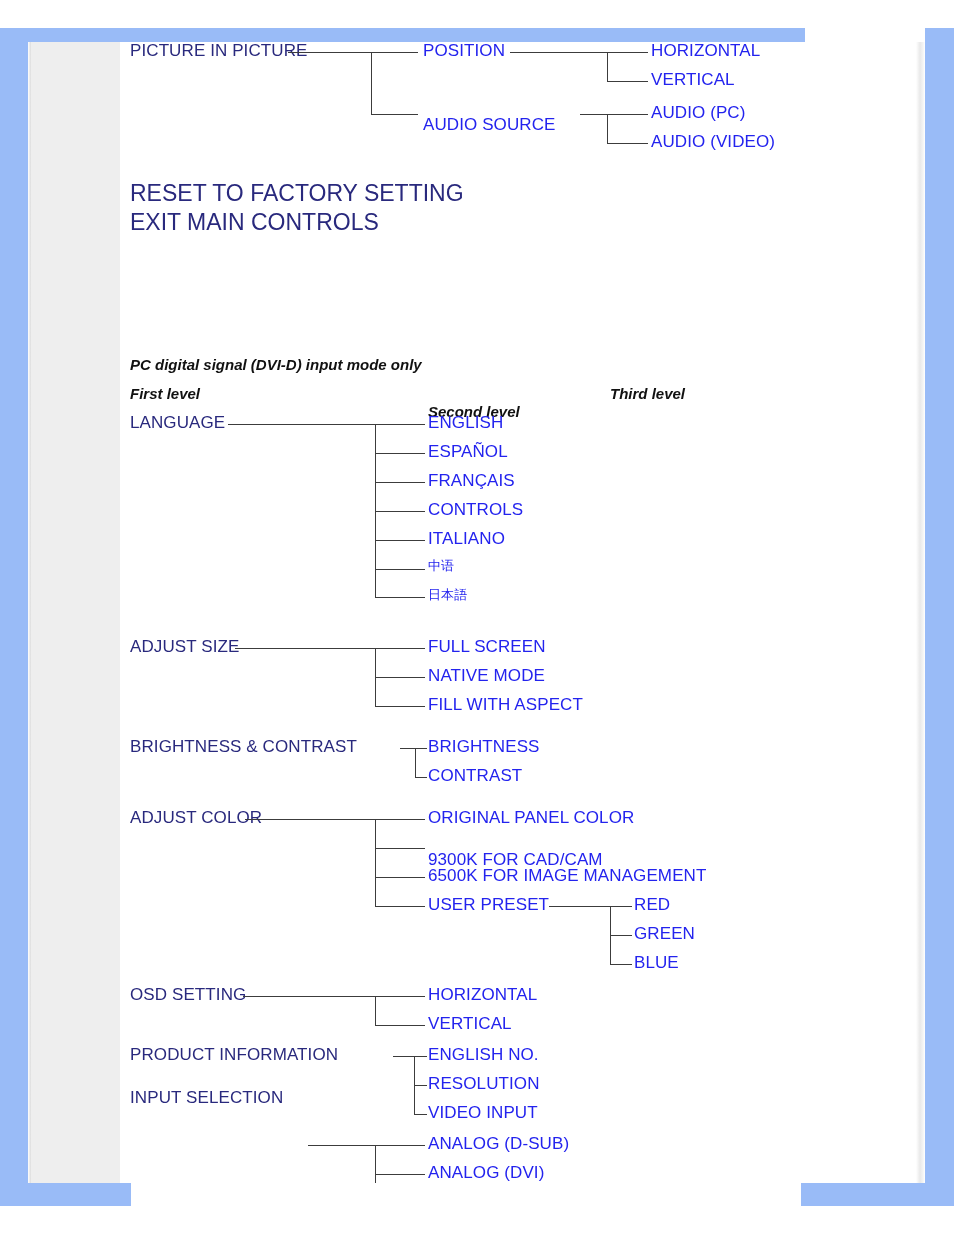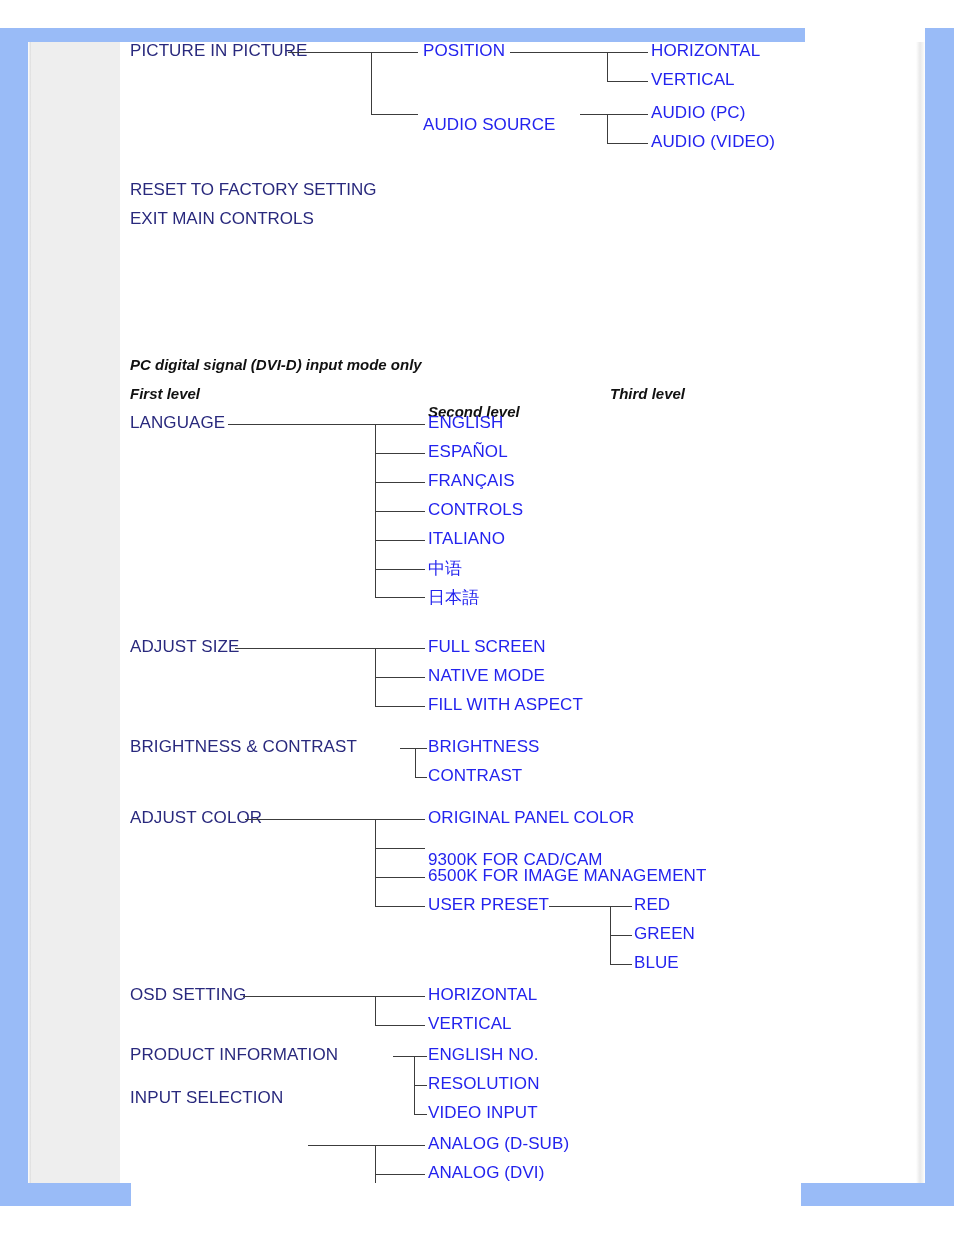--- a/index.html
+++ b/index.html
@@ -26,31 +26,31 @@
 
   
   #diagram{position:absolute;left:0;top:0;width:782px;height:1235px;}
   .lvl1{
     position:absolute;color:#29297d;font-size:17px;letter-spacing:.1px;white-space:nowrap;
   }
   .lvl2,.lvl3{
     position:absolute;color:#2323ee;font-size:17px;letter-spacing:.1px;white-space:nowrap;
   }
   .plain{
-    position:absolute;color:#29297d;font-size:17px;white-space:nowrap;
+    position:absolute;color:#29297d;font-size:23px;white-space:nowrap;
   }
   .note-italic{
     position:absolute;color:#111111;font-size:15px;font-style:italic;font-weight:bold;white-space:nowrap;
   }
   .colhead{
     position:absolute;color:#111111;font-size:15px;font-style:italic;font-weight:bold;white-space:nowrap;
   }
   .hline{position:absolute;height:0;border-top:1.4px solid #3c3c3c;}
   .vline{position:absolute;width:0;border-left:1.4px solid #3c3c3c;}
-  .cjk{font-family:"DejaVu Sans",sans-serif;font-size:17px;}
+  .cjk{font-family:"DejaVu Sans",sans-serif;font-size:13px;}
 </style>
 </head>
 <body>
 
 <div id="frame-left-bar"></div>
 <div id="frame-top-bar"></div>
 <div id="frame-right-bar"></div>
 <div id="frame-bottom-left-bar"></div>
 <div id="frame-bottom-right-bar"></div>
 <div id="page-sheet"></div>

